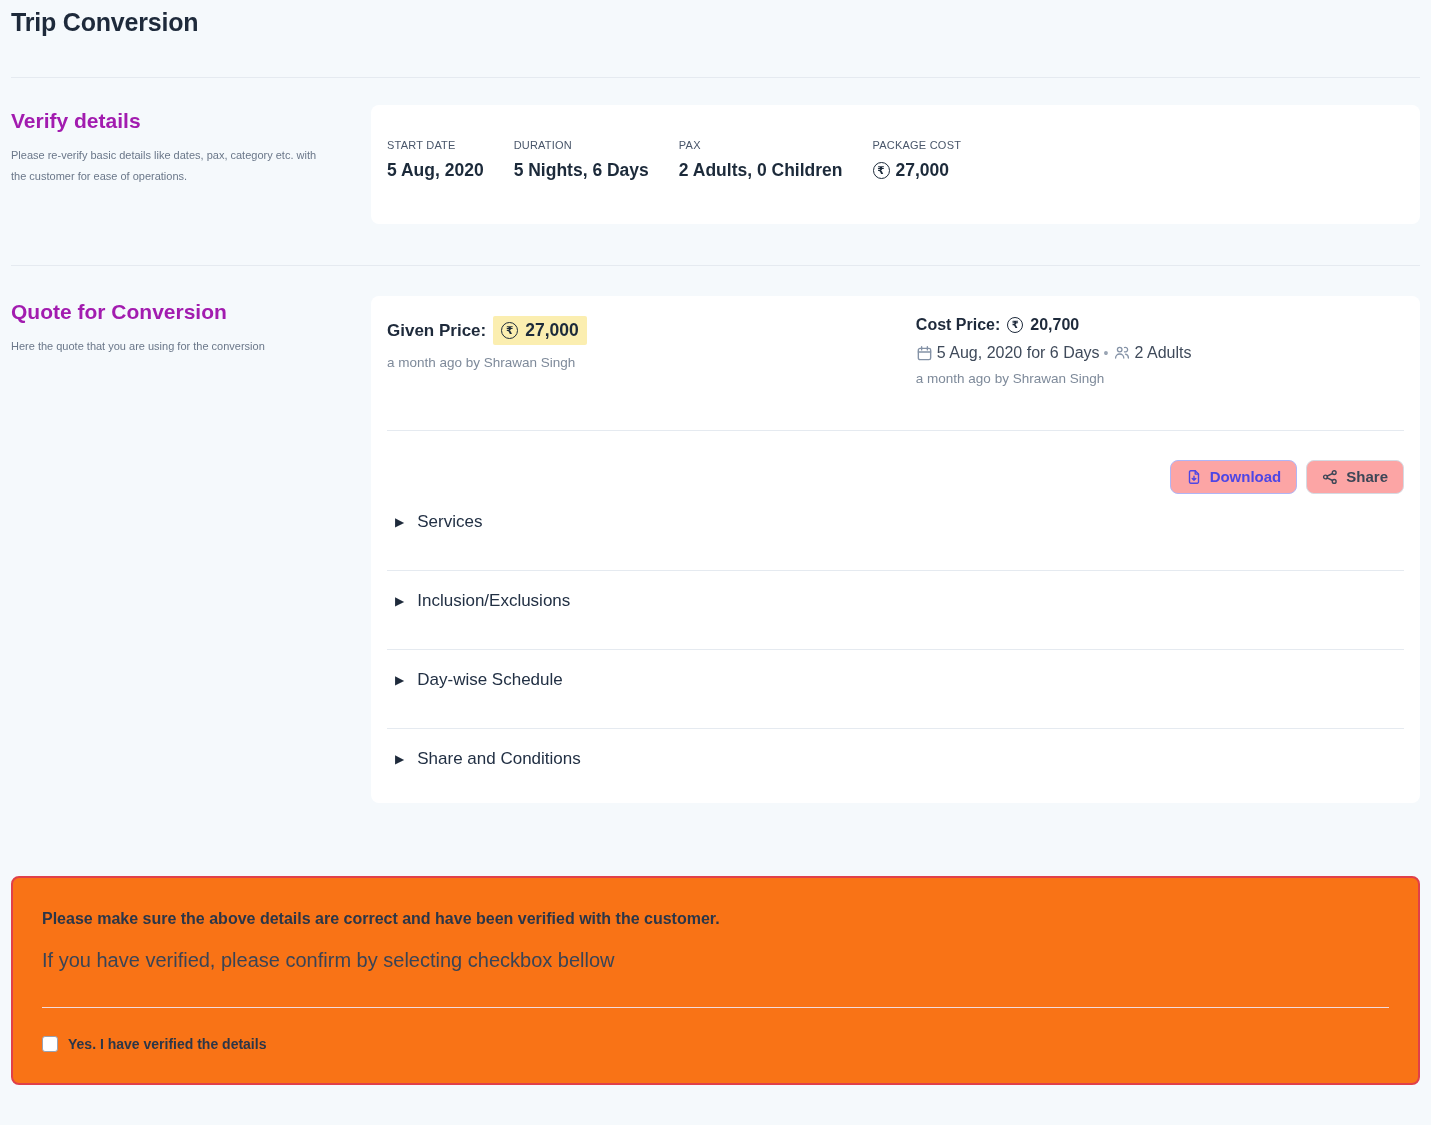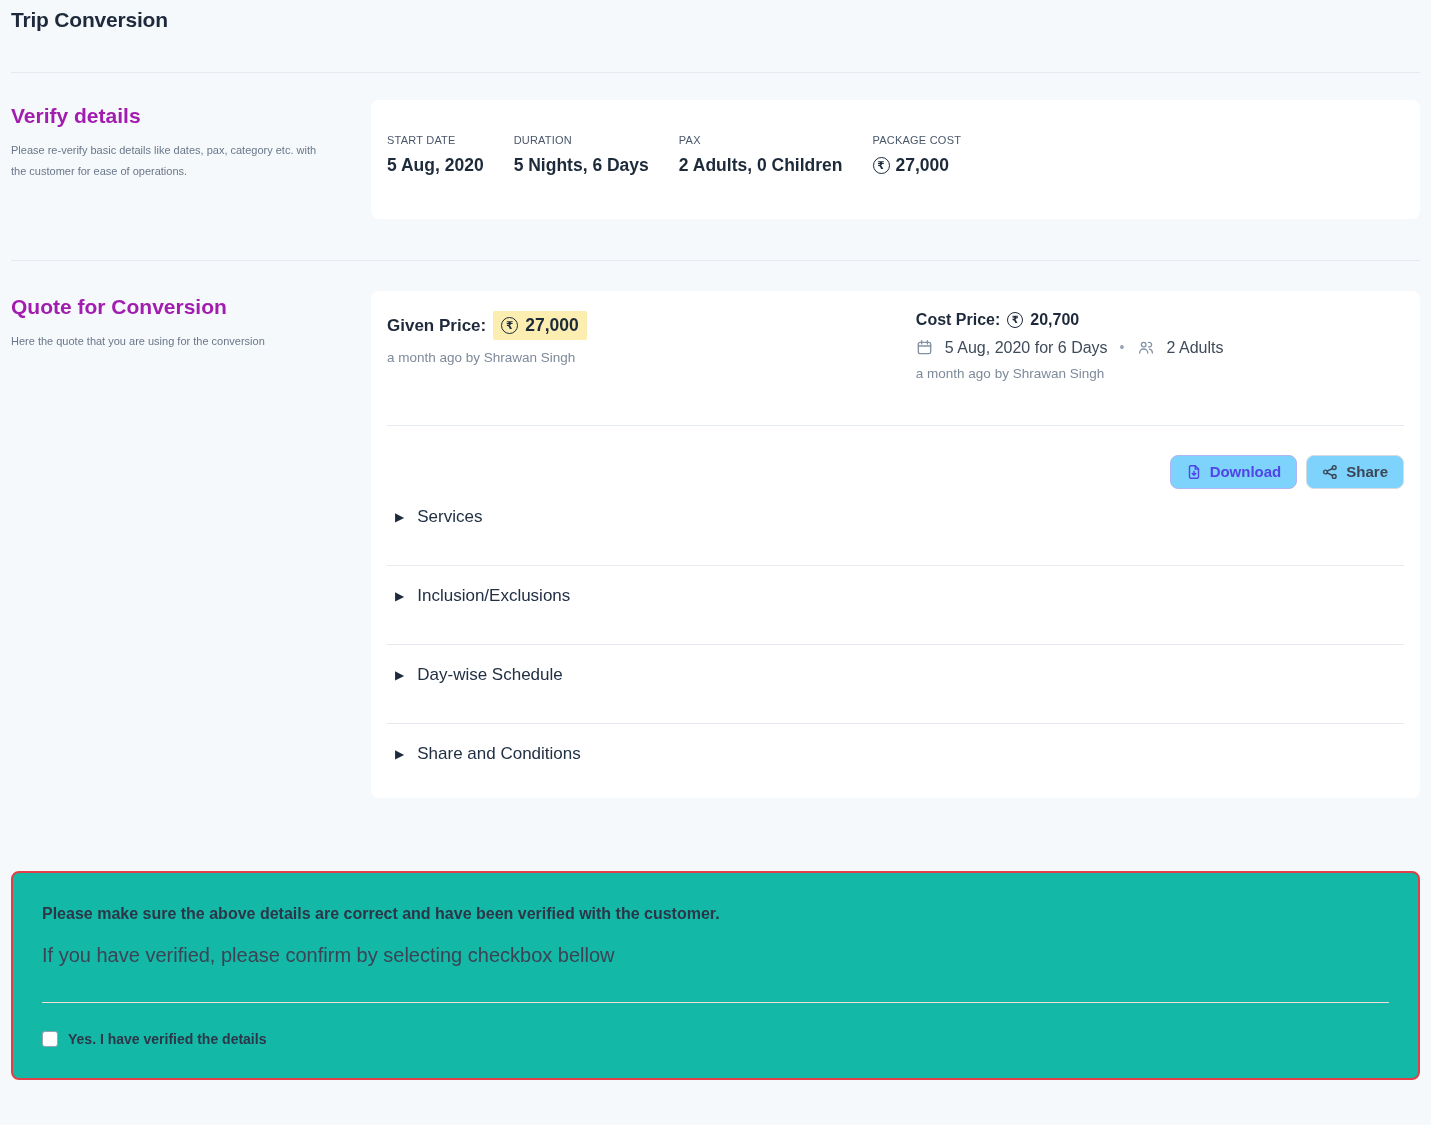--- a/index.html
+++ b/index.html
@@ -4,21 +4,21 @@
 <style>
   * { margin: 0; padding: 0; box-sizing: border-box; }
   html, body {
     width: 1431px; min-height: 1125px;
     background: #f5f9fc;
     font-family: "Liberation Sans", "DejaVu Sans", sans-serif;
     color: #1f2b3e;
   }
   .page { padding: 8px 11px 17px 11px; }
 
-  h1.page-title { font-size: 21px; font-weight: 700; color: #1e2a3b; letter-spacing: -0.2px; }
+  h1.page-title { font-size: 25px; font-weight: 700; color: #1e2a3b; letter-spacing: -0.2px; }
 
   hr.divider { border: none; border-top: 1px solid #e5eaf0; }
   hr.top-divider { margin-top: 40px; }
   hr.section-divider { margin: 0; }
 
   
   .section { display: flex; align-items: flex-start; }
   .section-left { width: 360px; flex-shrink: 0; padding-top: 4px; }
   .section-left h2 { font-size: 21px; font-weight: 700; color: #a21caf; margin-bottom: 12px; }
   .section-left p { font-size: 11px; line-height: 21px; color: #6a7789; max-width: 320px; }
@@ -58,47 +58,47 @@
   .given-price-label { font-size: 17px; font-weight: 700; color: #1e2a3b; }
   .price-highlight {
     display: inline-flex; align-items: center; gap: 7px;
     background: #fbeeb0; border-radius: 2px; padding: 4px 8px;
     font-size: 17.5px; font-weight: 700; color: #1c2a3a;
   }
   .meta-text { font-size: 13.5px; color: #7e8a9a; margin-top: 10px; }
 
   .cost-price-line { display: flex; align-items: center; gap: 7px; font-size: 16px; font-weight: 700; color: #1e2a3b; }
   .cost-price-line .rupee-circle { width: 16px; height: 16px; font-size: 10px; }
-  .cost-detail-line { display: flex; align-items: flex-start; gap: 12px; margin-top: 10px; font-size: 16px; color: #3f4a5a; }
+  .cost-detail-line { display: flex; align-items: center; gap: 4px; margin-top: 10px; font-size: 16px; color: #3f4a5a; }
   .cost-detail-line .bullet { color: #9aa5b4; font-size: 14px; }
   .icon-muted { color: #8492a6; display: inline-flex; align-items: center; }
 
   .card-inner-divider { border: none; border-top: 1px solid #e5eaf0; margin-top: 44px; }
 
   .buttons-row { display: flex; justify-content: flex-end; gap: 9px; margin-top: 29px; }
   .btn {
     display: inline-flex; align-items: center; gap: 8px;
-    background: #7dd3fc; border-radius: 8px; padding: 7px 15px;
+    background: #fca5a5; border-radius: 8px; padding: 7px 15px;
     font-family: inherit; font-size: 15px; font-weight: 700; cursor: pointer; line-height: 18px;
   }
   .btn-download { color: #4f46e5; border: 1px solid #b0b5f6; }
   .btn-share { color: #3c4656; border: 1px solid #d5dae2; text-align: center; }
 
   .accordion-list { margin-top: 8px; }
   .accordion-item { border-bottom: 1px solid #e5eaf0; padding: 20px 8px 38px 8px; }
   .accordion-item.first { padding-top: 10px; }
   .accordion-item.last { border-bottom: none; padding-bottom: 14px; }
   .accordion-summary { display: flex; align-items: center; gap: 13px; cursor: pointer; }
   .caret { font-size: 12px; color: #1e2a3b; line-height: 1; }
   .accordion-title { font-size: 17px; color: #223044; }
 
   
   .alert-box {
     margin-top: 73px;
-    background: #14b8a6;
+    background: #f97316;
     border: 2px solid #e04049;
     border-radius: 8px;
     padding: 32px 29px 31px 29px;
   }
   .alert-line1 { font-size: 16px; font-weight: 600; color: #2b3648; margin-bottom: 21px; }
   .alert-line2 { font-size: 20px; color: #3a4455; }
   .alert-divider { border: none; border-top: 1px solid #f3dcdc; margin-top: 35px; }
   .alert-check-row { display: flex; align-items: center; gap: 10px; margin-top: 28px; cursor: pointer; }
   .alert-checkbox {
     appearance: none; -webkit-appearance: none;

